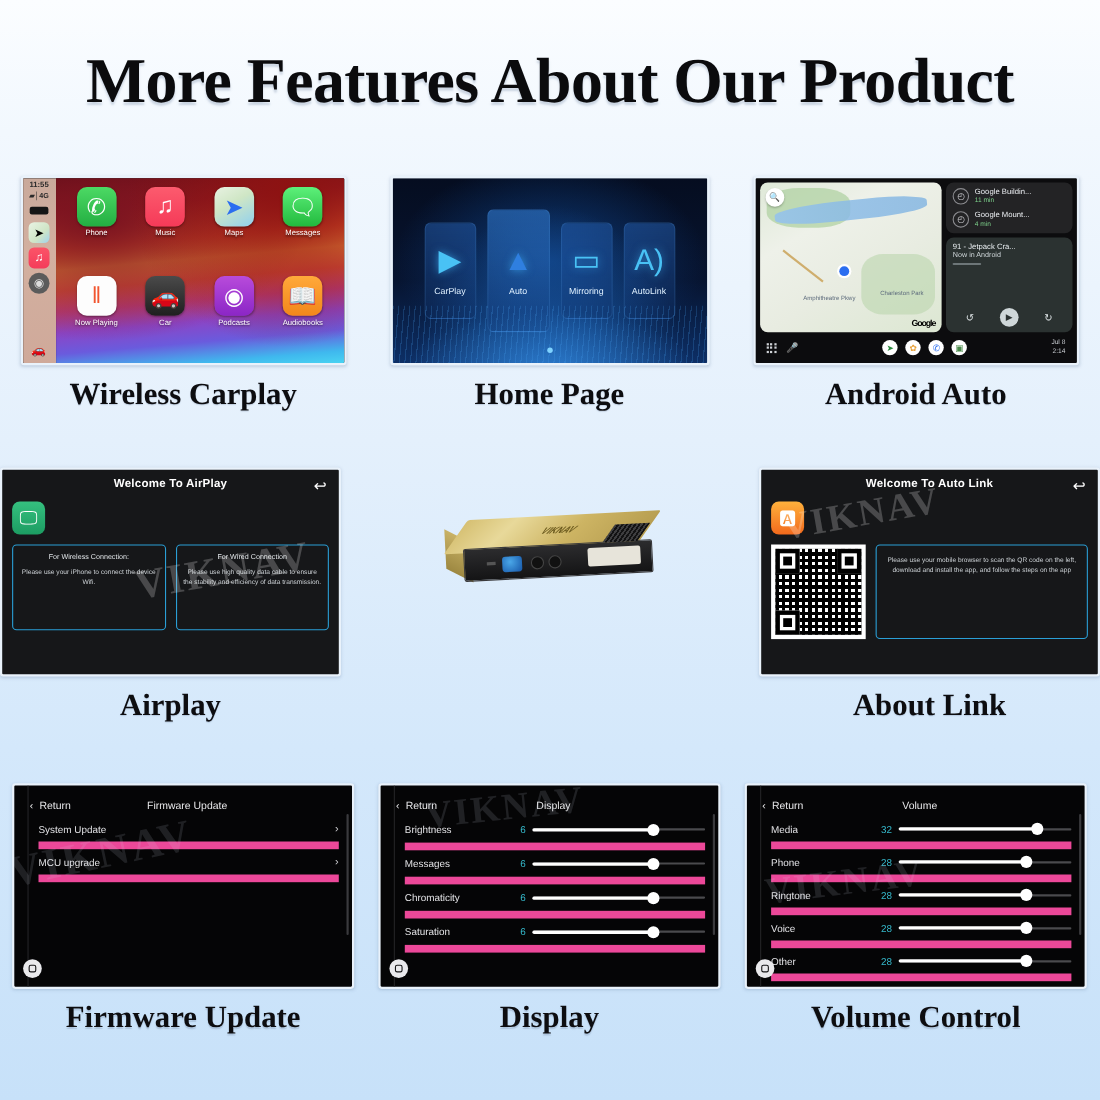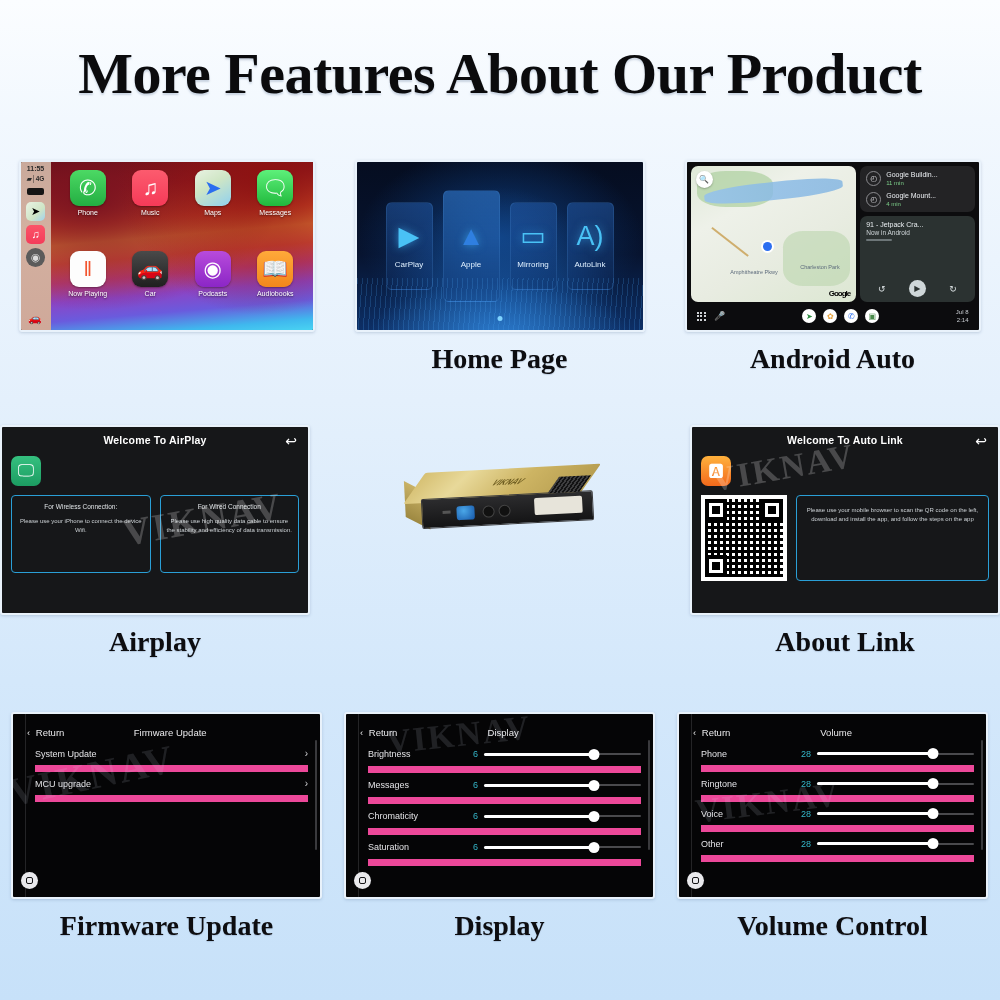--- a/index.html
+++ b/index.html
@@ -257,32 +257,33 @@
             <div class="cp-ico ic-pod">◉</div>
             <div class="cp-lbl">Podcasts</div>
           </div>
           <div class="cp-app">
             <div class="cp-ico ic-book">📖</div>
             <div class="cp-lbl">Audiobooks</div>
           </div>
         </div>
       </div>
     </div>
+    <div class="caption">Wireless Carplay</div>
   </div>
 
   <div class="cell">
     <div class="screen s-home">
       <div class="hp-wave"></div>
       <div class="hp-tile">
         <div class="hp-gl">▶</div>
         <div class="hp-name">CarPlay</div>
       </div>
       <div class="hp-tile active">
         <div class="hp-gl" style="color:#2f7fe0;">▲</div>
-        <div class="hp-name">Apple</div>
+        <div class="hp-name">Auto</div>
       </div>
       <div class="hp-tile">
         <div class="hp-gl">▭</div>
         <div class="hp-name">Mirroring</div>
       </div>
       <div class="hp-tile">
         <div class="hp-gl">A)</div>
         <div class="hp-name">AutoLink</div>
       </div>
       <div class="hp-dot"></div>
@@ -521,20 +522,29 @@
 
   <div class="cell">
     <div class="screen s-set">
       <div class="set-sep"></div>
       <div class="set-head">
         <div class="set-back">‹&nbsp;<span>Return</span></div>
         <div class="set-title">Volume</div>
       </div>
       <div class="set-list" id="volume-list" style="padding-top:0;">
           <div class="set-row" style="height: 30px;">
+            <div class="set-label">Media</div>
+            <div class="set-val">32</div>
+            <div class="slider">
+              <div class="track"></div>
+              <div class="fill" style="width:80%"></div>
+              <div class="knob" style="left:80%"></div>
+            </div>
+          </div>
+          <div class="set-row" style="height: 30px;">
             <div class="set-label">Phone</div>
             <div class="set-val">28</div>
             <div class="slider">
               <div class="track"></div>
               <div class="fill" style="width:74%"></div>
               <div class="knob" style="left:74%"></div>
             </div>
           </div>
           <div class="set-row" style="height: 30px;">
             <div class="set-label">Ringtone</div>

